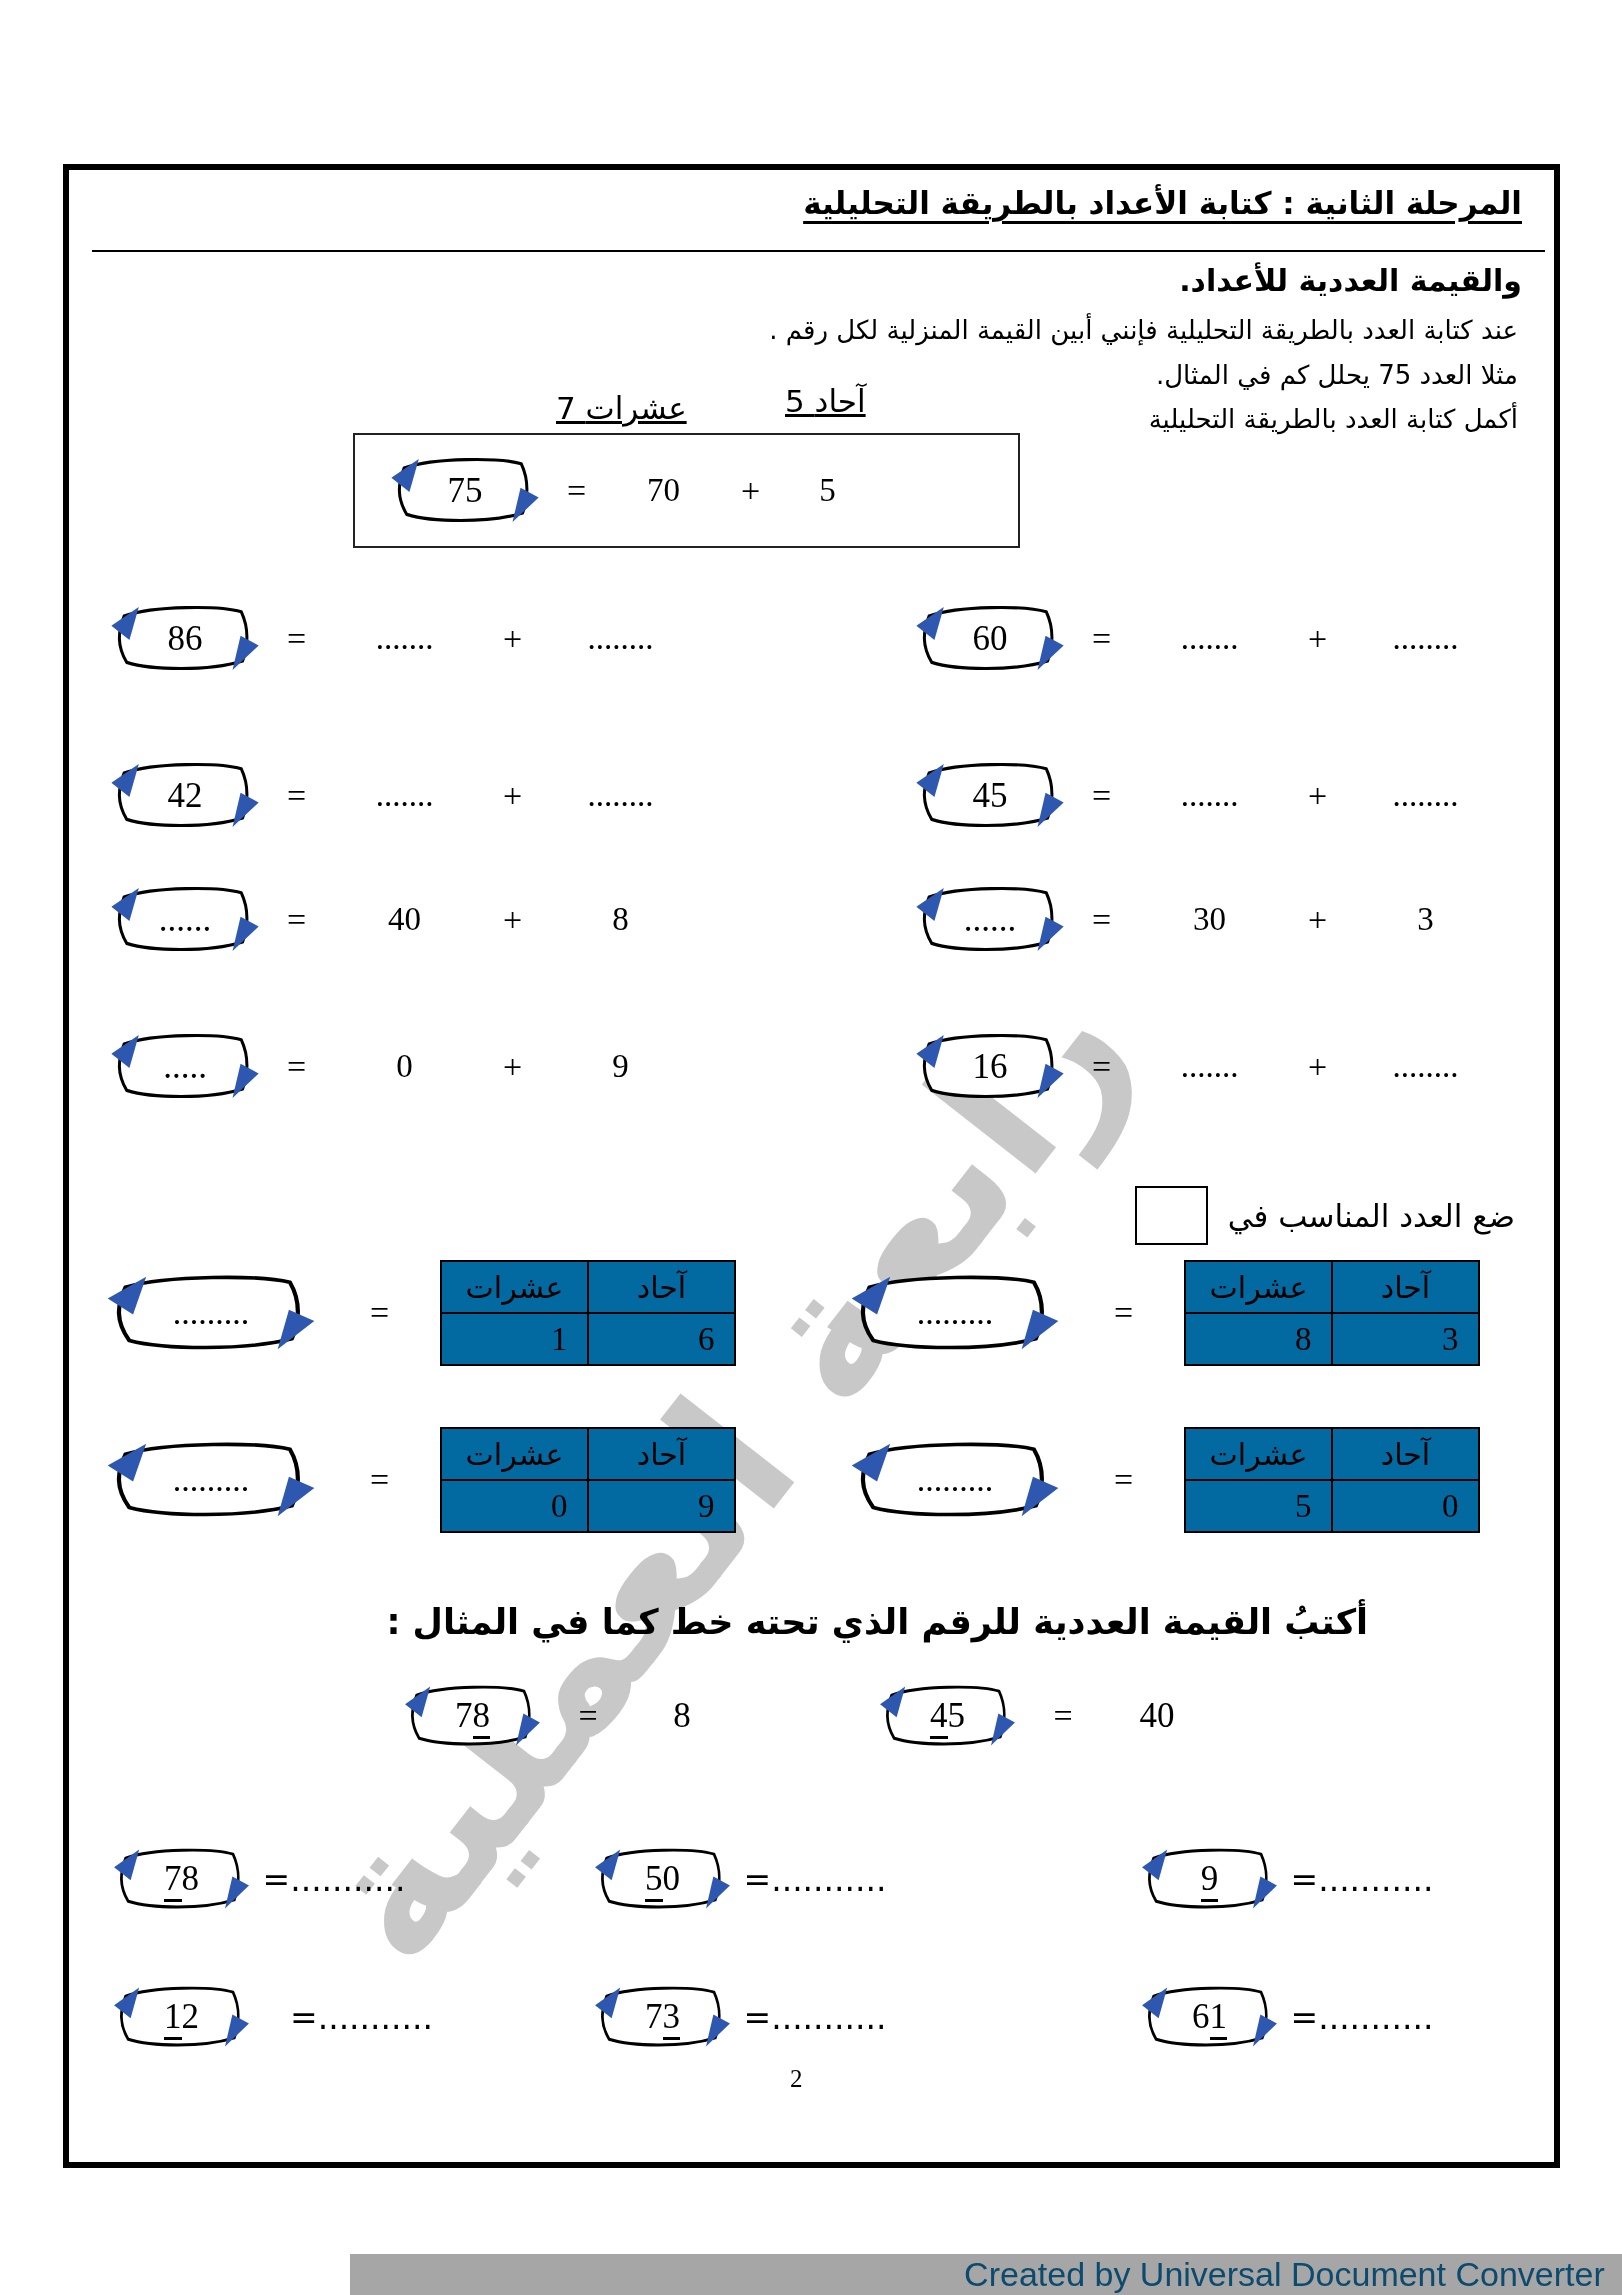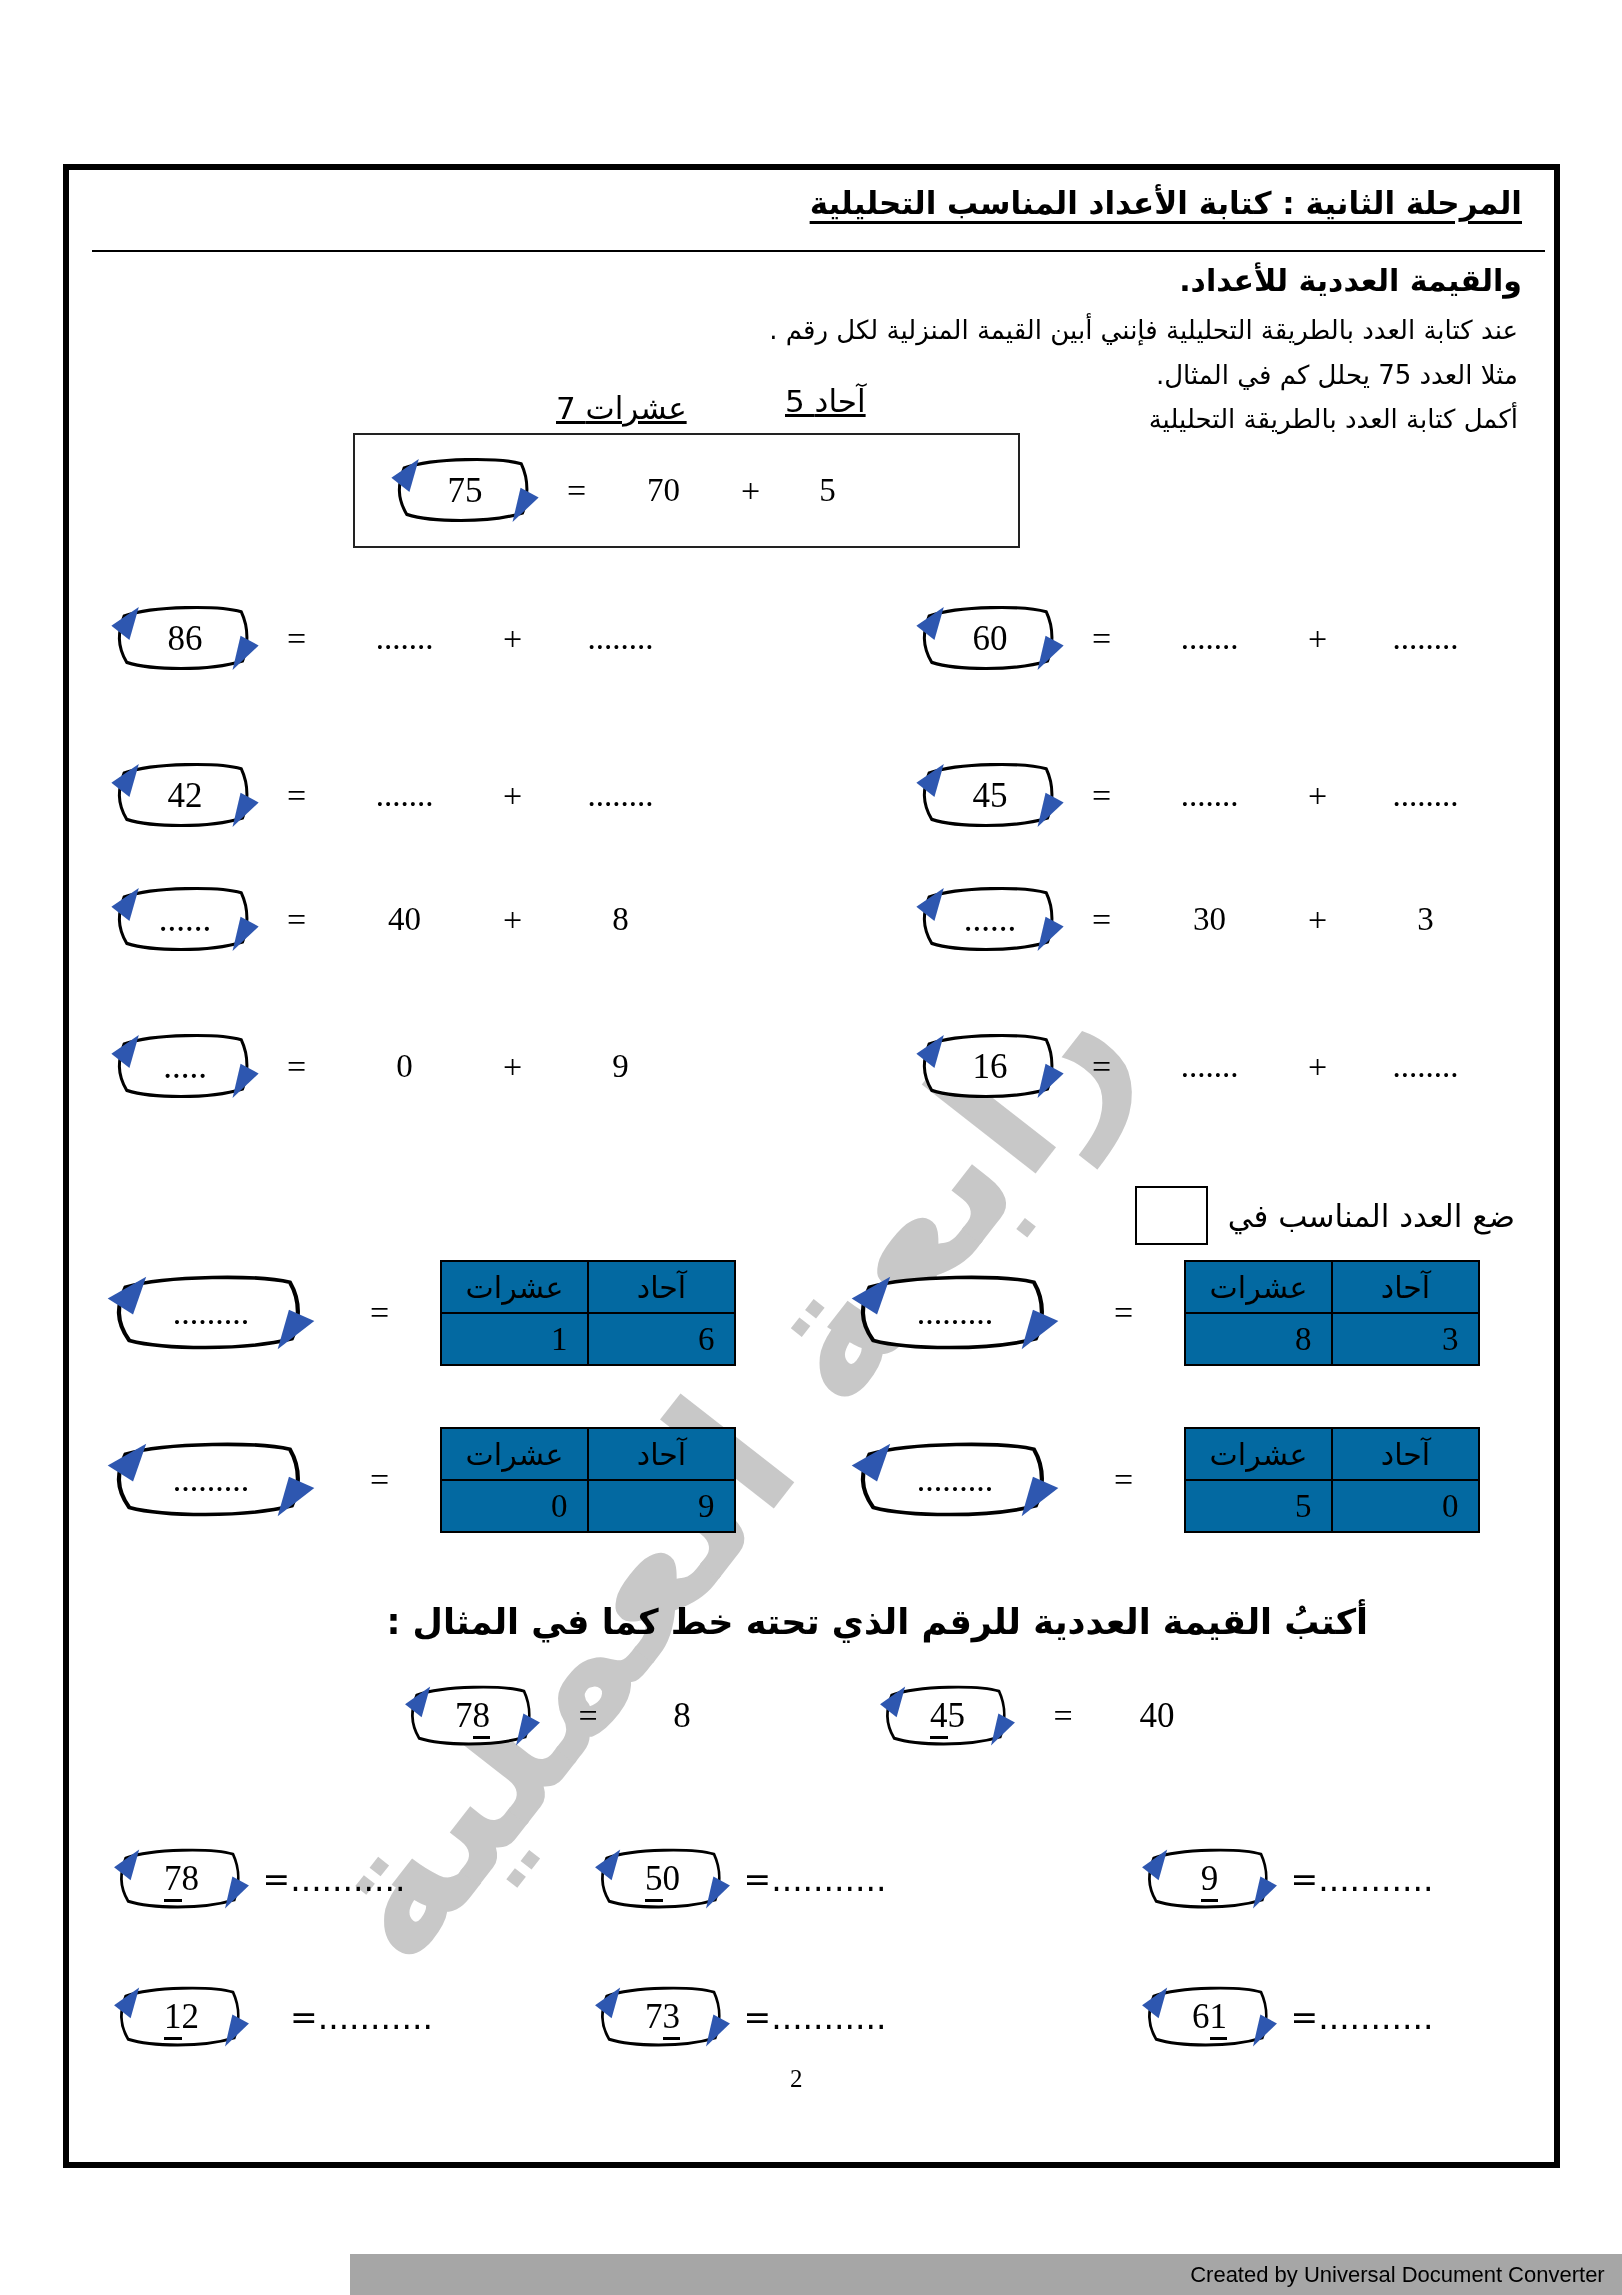--- a/index.html
+++ b/index.html
@@ -61,35 +61,35 @@
 
   .page-num { position:absolute; left:790px; top:2065px; font-size:25px; }
 
   .watermark { position:absolute; left:-33px; top:1361px; width:1505px; text-align:center;
                font-size:190px; font-weight:bold; color:#8d8d8d; opacity:0.48;
                transform:rotate(-52deg); transform-origin:center; z-index:1;
                pointer-events:none; white-space:nowrap; direction:rtl; }
 
   .footer { position:absolute; right:0; bottom:0; width:1273px; height:41px; background:#a6a6a6;
             z-index:3; display:flex; align-items:center; justify-content:flex-end;
-            padding-right:18.3px; box-sizing:border-box; color:#000000; font-size:22px;
+            padding-right:18.3px; box-sizing:border-box; color:#0c4a6e; font-size:34px;
             font-family:"Liberation Sans", sans-serif; }
 </style>
 </head>
 <body>
 
 <div class="page">
 
   <div class="watermark">رابعة العملية</div>
 
   <div class="content">
 
     <div class="frame"></div>
 
-    <div class="title1">المرحلة الثانية : كتابة الأعداد المناسب التحليلية</div>
+    <div class="title1">المرحلة الثانية : كتابة الأعداد بالطريقة التحليلية</div>
     <div class="sep-line"></div>
     <div class="title2">والقيمة العددية للأعداد.</div>
 
     <div class="intro" style="top:315px;">عند كتابة العدد بالطريقة التحليلية فإنني أبين القيمة المنزلية لكل رقم .</div>
     <div class="intro" style="top:360px;">مثلا العدد 75 يحلل كم في المثال.</div>
     <div class="intro" style="top:404px;">أكمل كتابة العدد بالطريقة التحليلية</div>
 
     <div class="pv-label" style="left:556px; top:390px;">7 عشرات</div>
     <div class="pv-label" style="left:785px; top:383px;">5 آحاد</div>
 

